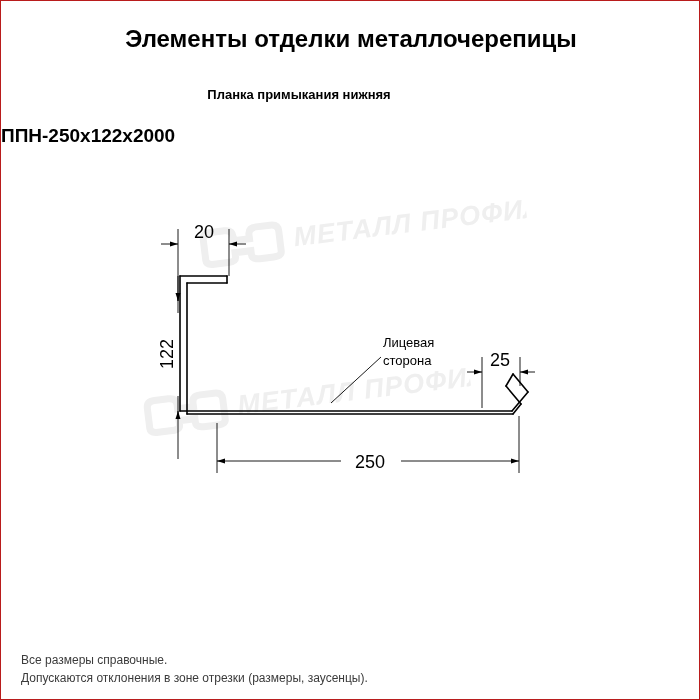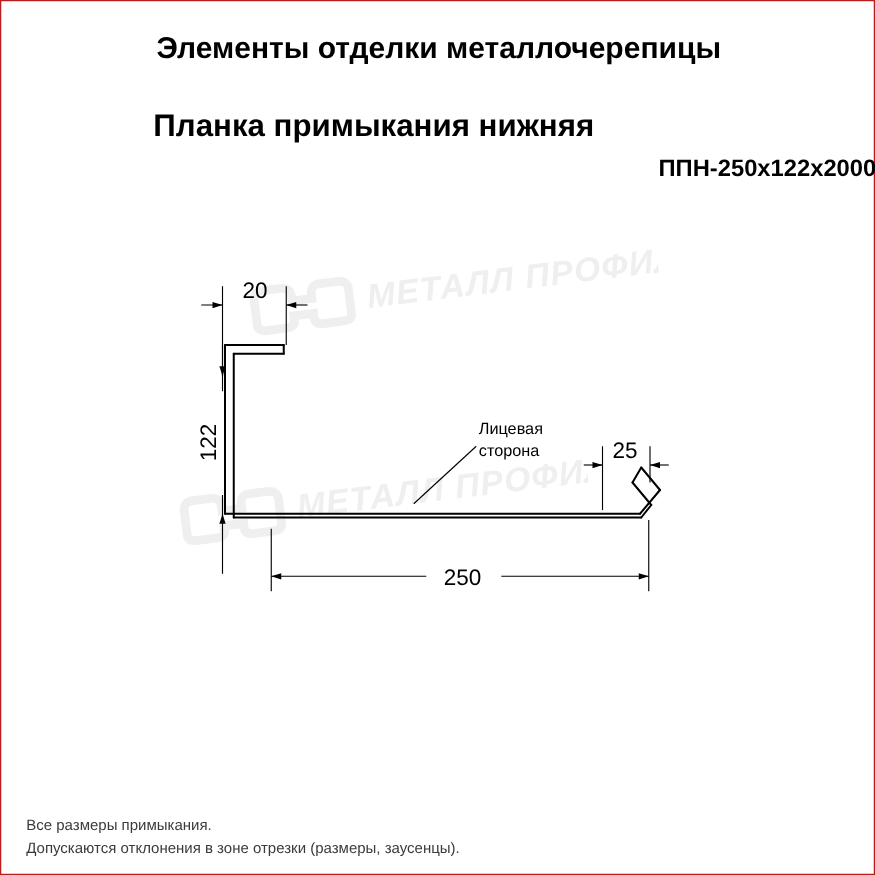--- a/index.html
+++ b/index.html
@@ -30,28 +30,28 @@
     text-align: center;
     font-size: 24px;
     font-weight: bold;
     letter-spacing: 0px;
   }
   .title-sub1 {
     position: absolute;
     left: 0; top: 86px;
     width: 596px;
     text-align: center;
-    font-size: 25px;
+    font-size: 13px;
     font-weight: bold;
   }
   .title-sub2 {
     position: absolute;
     left: 0; top: 124px;
     width: 700px;
-    text-align: right;
+    text-align: left;
     font-size: 19px;
     font-weight: bold;
   }
   .drawing {
     position: absolute;
     left: 0; top: 160px;
     width: 700px;
     height: 380px;
   }
   .footer {
@@ -183,17 +183,17 @@
       <text x="203" y="77" font-size="18" text-anchor="middle" fill="#000000">20</text>
       <text x="172" y="193" font-size="18" text-anchor="middle" fill="#000000" transform="rotate(-90 172 193)">122</text>
       <text x="369" y="307" font-size="18" text-anchor="middle" fill="#000000">250</text>
       <text x="499" y="205" font-size="18" text-anchor="middle" fill="#000000">25</text>
       <text x="382" y="186" font-size="13" fill="#000000">Лицевая</text>
       <text x="382" y="204" font-size="13" fill="#000000">сторона</text>
     </svg>
   </div>
 
   <div class="footer">
-    <div>Все размеры примыкания.</div>
+    <div>Все размеры справочные.</div>
     <div>Допускаются отклонения в зоне отрезки (размеры, заусенцы).</div>
   </div>
 
 </div>
 
 </body></html>

